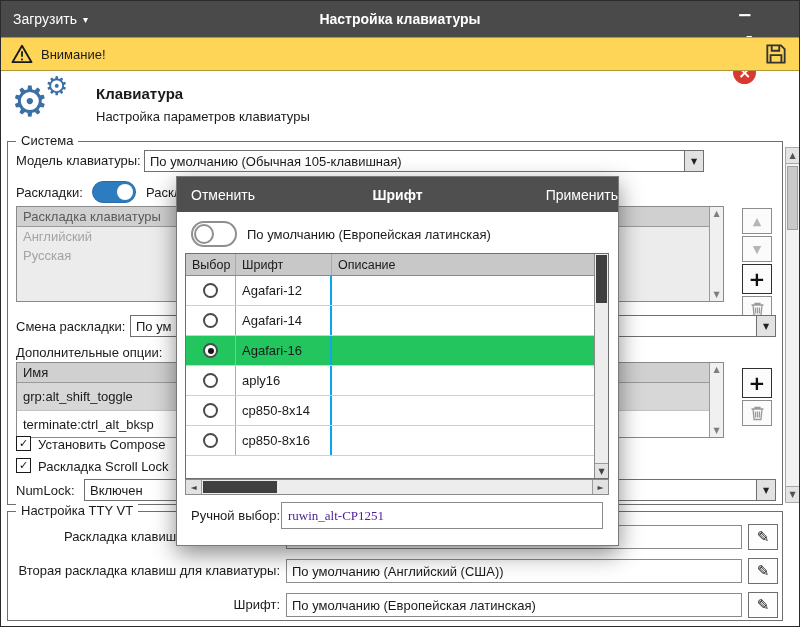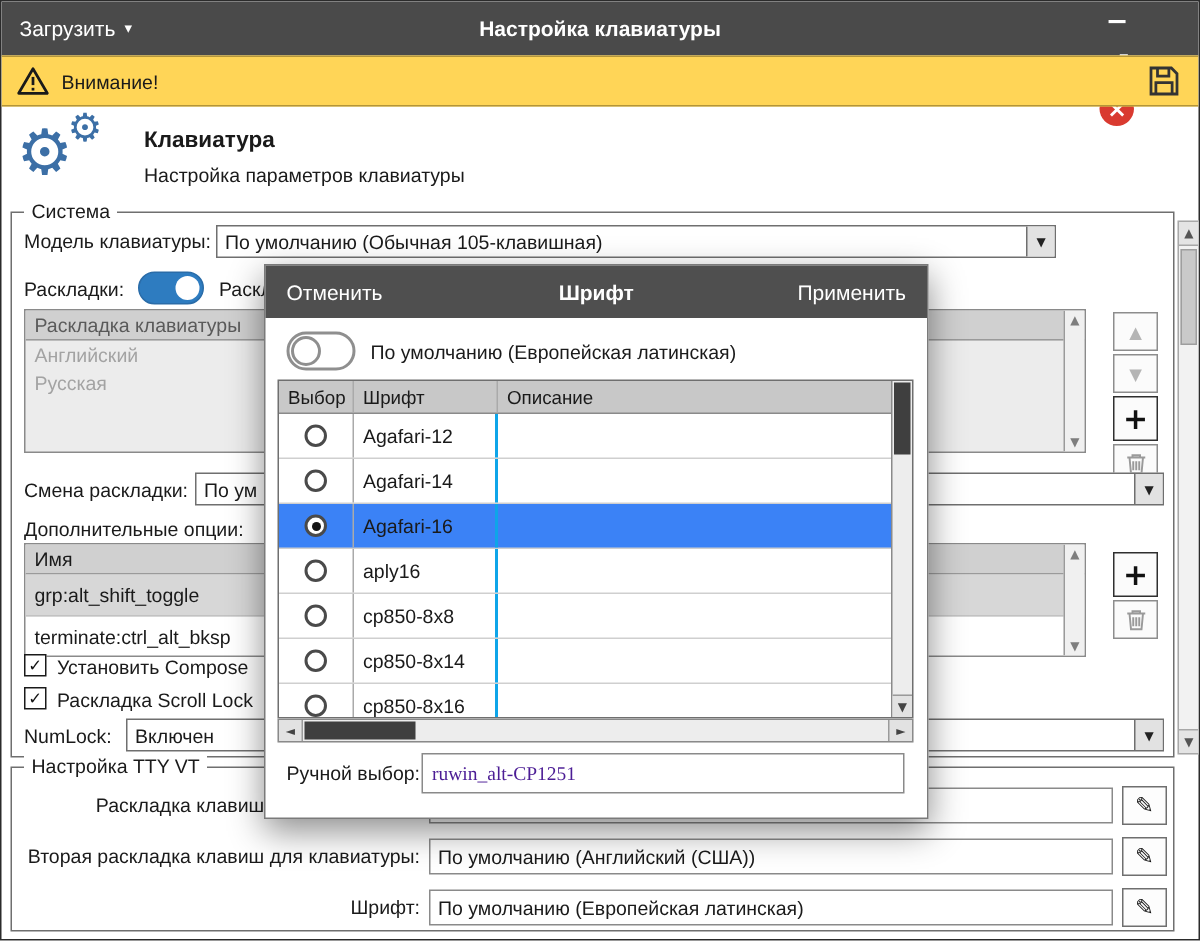--- a/index.html
+++ b/index.html
@@ -77,26 +77,26 @@
 .ms-btn { position:absolute; left:0; right:0; height:16px; background:#e4e4e4; display:flex; align-items:center; justify-content:center; font-size:8px; color:#555; }
 .ms-up { top:0; border-bottom:1px solid #a8a8a8; }
 .ms-down { bottom:0; border-top:1px solid #a8a8a8; }
 .ms-thumb { position:absolute; left:1px; right:1px; top:18px; height:64px; background:#c9c9c9; border:1px solid #9e9e9e; }
 
 
 .dialog { position:absolute; left:175px; top:175px; width:443px; height:370px; background:#fff; border:1px solid #7a7a7a; box-shadow:0 8px 22px rgba(0,0,0,.45); z-index:20; }
 .dlg-head { position:relative; height:35px; background:#4f4f4f; color:#fff; display:flex; align-items:center; font-size:14px; }
 .dlg-cancel { padding-left:14px; }
 .dlg-title { position:absolute; left:0; right:0; text-align:center; font-weight:bold; pointer-events:none; }
-.dlg-apply { margin-left:auto; padding-right:14px; }
+.dlg-apply { margin-left:auto; }
 .dlg-toggle-label { position:absolute; left:70px; top:50px; }
 .dlg-table { position:absolute; left:8px; top:76px; width:424px; height:226px; border:1px solid #6f6f6f; background:#fff; overflow:hidden; }
 .dt-head { display:flex; width:408px; height:22px; background:#c8c8c8; border-bottom:1px solid #8a8a8a; align-items:center; font-size:12.5px; }
 .dt-row { display:flex; width:408px; height:30px; align-items:center; border-bottom:1px solid #cfcfcf; }
-.dt-row.sel { background:#3b82f6; }
+.dt-row.sel { background:#22c55e; }
 .c1 { width:50px; height:100%; display:flex; align-items:center; padding-left:6px; border-right:1px solid #aaa; }
 .c1.center { justify-content:center; padding-left:0; }
 .c2 { width:96px; height:100%; display:flex; align-items:center; padding-left:6px; border-right:2px solid #0ea5e9; }
 .dt-head .c2 { border-right:1px solid #aaa; }
 .c3 { flex:1; height:100%; display:flex; align-items:center; padding-left:6px; }
 .dv-scroll { position:absolute; top:0; right:0; bottom:0; width:14px; background:#ededed; border-left:1px solid #8a8a8a; }
 .dv-thumb { position:absolute; top:1px; left:1px; right:1px; height:48px; background:#3f3f3f; }
 .dv-down { position:absolute; bottom:0; left:0; right:0; height:15px; background:#e2e2e2; border-top:1px solid #9a9a9a; display:flex; align-items:center; justify-content:center; font-size:8px; color:#444; }
 .dh-scroll { position:absolute; left:8px; top:302px; width:424px; height:16px; border:1px solid #8a8a8a; background:#ededed; }
 .dh-btn { position:absolute; top:0; bottom:0; width:16px; background:#e2e2e2; display:flex; align-items:center; justify-content:center; font-size:8px; color:#444; }
@@ -292,27 +292,20 @@
         <span class="c1 center">
             <span class="radio"></span>
           </span>
         <span class="c2">aply16</span>
         <span class="c3"></span>
       </div>
       <div class="dt-row">
         <span class="c1 center">
             <span class="radio"></span>
           </span>
-        <span class="c2">cp850-8x8</span>
-        <span class="c3"></span>
-      </div>
-      <div class="dt-row">
-        <span class="c1 center">
-            <span class="radio"></span>
-          </span>
         <span class="c2">cp850-8x14</span>
         <span class="c3"></span>
       </div>
       <div class="dt-row">
         <span class="c1 center">
             <span class="radio"></span>
           </span>
         <span class="c2">cp850-8x16</span>
         <span class="c3"></span>
       </div>

